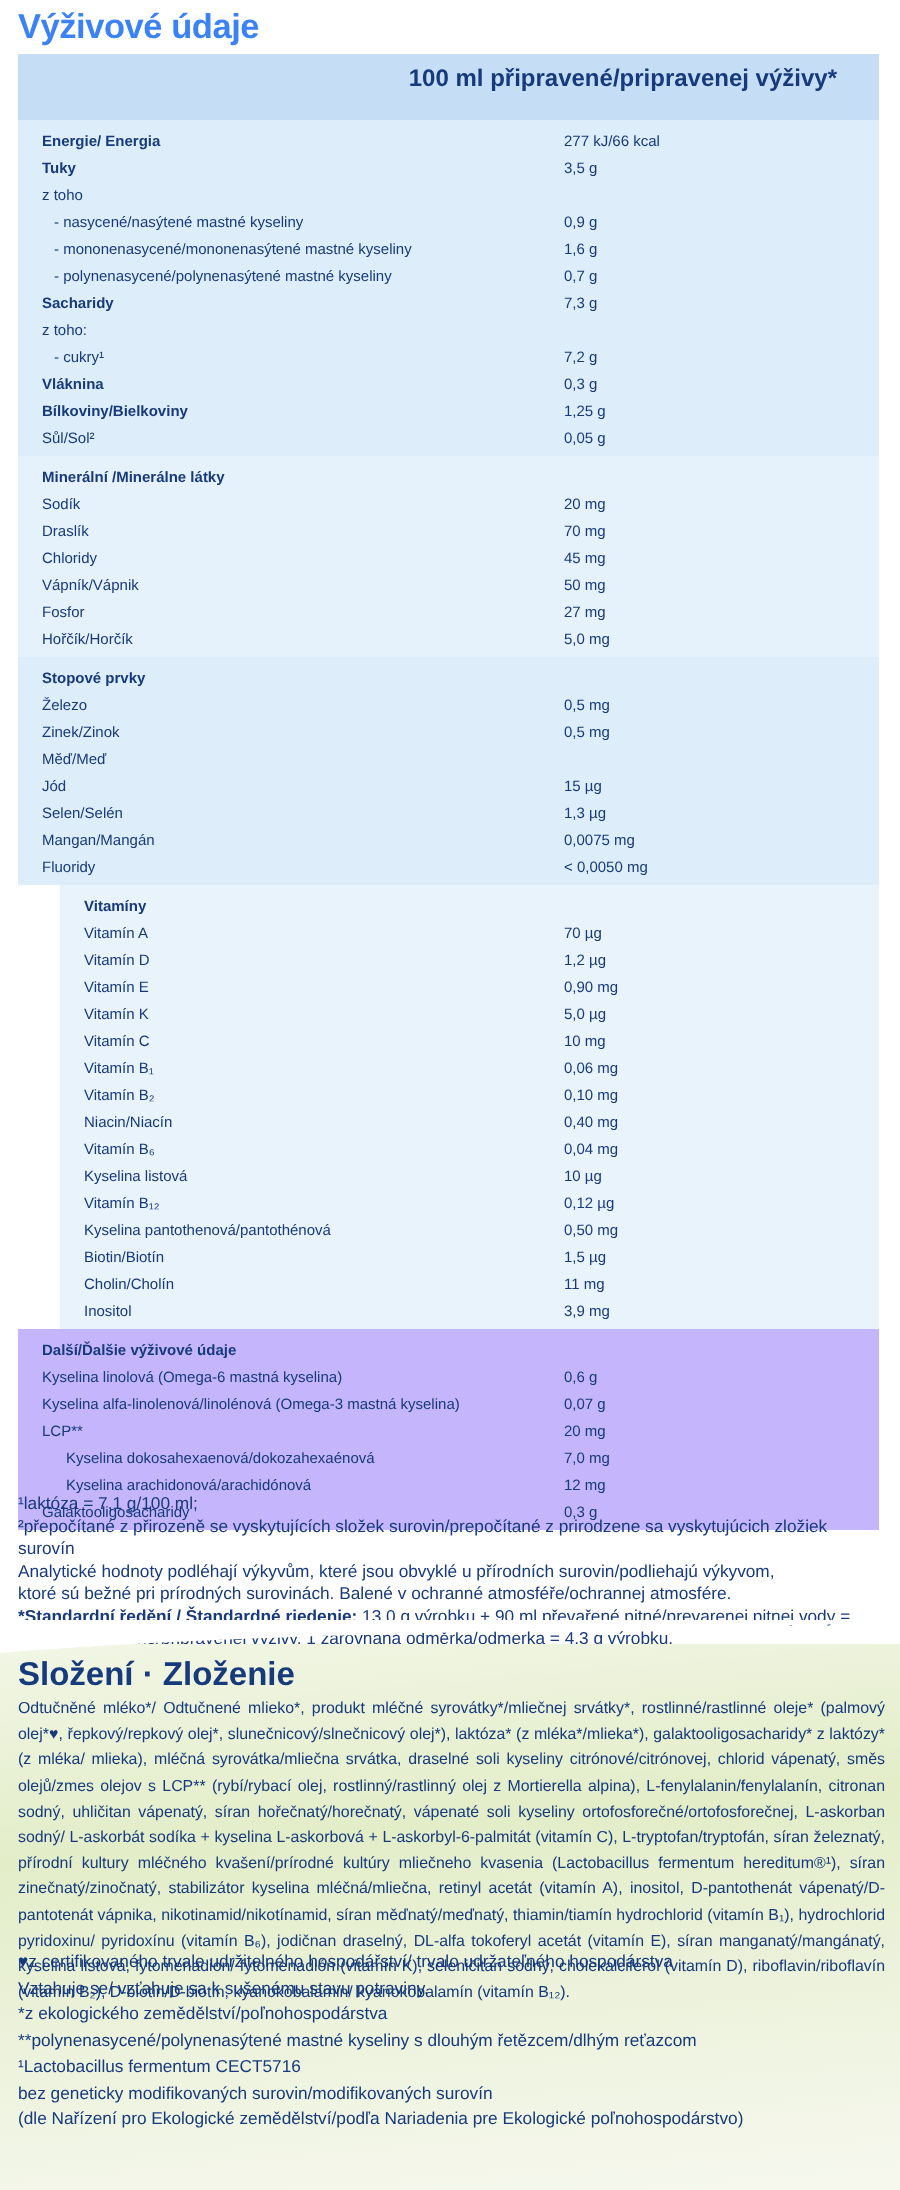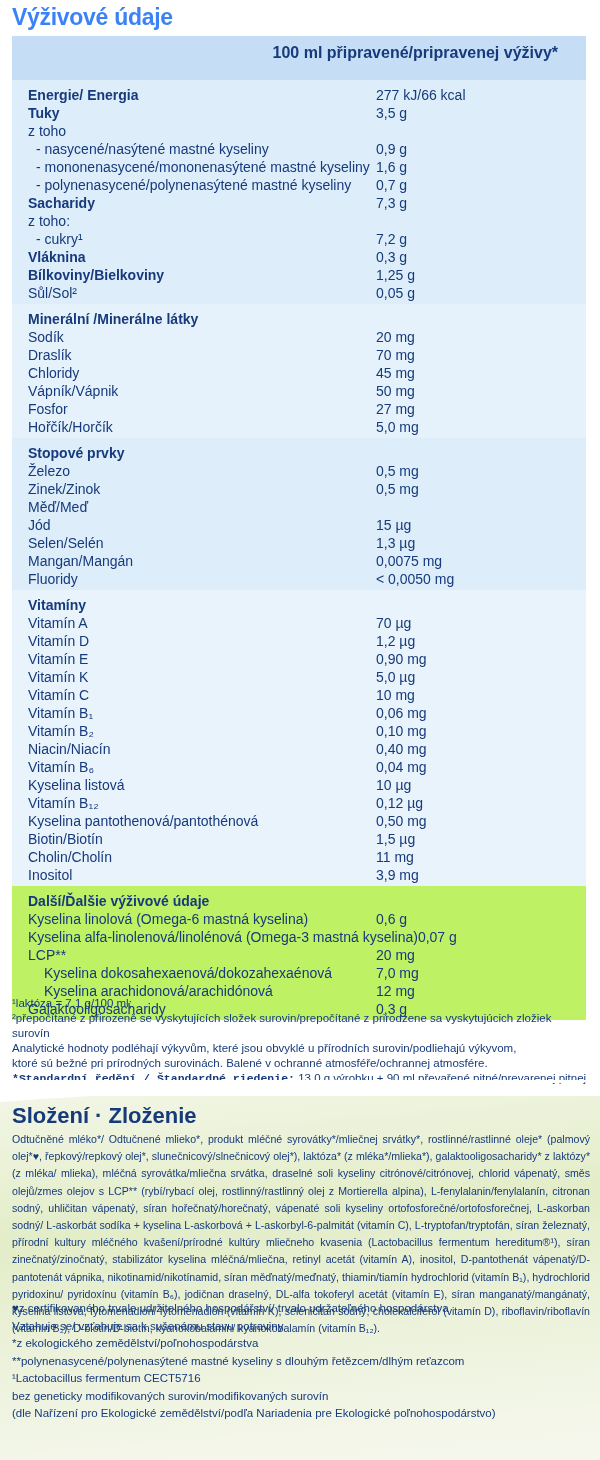--- a/index.html
+++ b/index.html
@@ -6,30 +6,30 @@
   html, body { width:600px; height:1460px; background:#ffffff; overflow:hidden; }
   body { font-family: "Liberation Sans", sans-serif; color:#163a7c; position:relative; }
   .title { position:absolute; left:12px; top:4px; font-size:23px; font-weight:bold; color:#3b82f6; letter-spacing:-0.3px; }
   .table-header { position:absolute; left:12px; top:36px; width:574px; height:49px; background:#c6def5; }
   .table-header .col { position:absolute; right:28px; top:8px; font-size:16px; font-weight:bold; color:#163a7c; }
   .table { position:absolute; left:12px; top:80px; width:574px; }
   .section { padding:6px 0 2px 16px; }
   .section.s0 { background:#ddeefa; }
   .section.s1 { background:#e6f2fb; }
   .section.s2 { background:#ddeefa; }
-  .section.s3 { background:#e8f3fc; }
-  .section.s4 { background:#bef264; }
-  .row { display:flex; height:18px; line-height:18px; font-size:14px;justify-content:flex-end; }
+  .section.s3 { background:#e8f3fc;margin-left:28px; }
+  .section.s4 { background:#c4b5fd; }
+  .row { display:flex; height:18px; line-height:18px; font-size:10px;justify-content:flex-end; }
   .row .lbl { flex:1; white-space:nowrap; }
   .row .val { width:210px; white-space:nowrap; text-align:left; }
   .row.bold .lbl { font-weight:bold; }
   .row.ind1 .lbl { padding-left:8px; }
   .row.ind2 .lbl { padding-left:16px; }
   .notes { position:absolute; left:12px; top:996px; width:580px; font-size:11.5px; line-height:15px; color:#163a7c; }
-  .notes .b { font-weight:bold;font-family:Liberation Mono, monospace; }
+  .notes .b { font-weight:bold; }
   .comp { position:absolute; left:0; top:1096px; width:600px; height:364px;
           background: linear-gradient(175deg, #f2f6e6 0%, #e3edc8 35%, #eef3df 70%, #f6f8ee 100%); }
   .comp-wave { position:absolute; left:0; top:1080px; width:600px; height:40px; }
   .comp-title { position:absolute; left:12px; top:1103px; font-size:22px; font-weight:bold; color:#163a7c; }
   .comp-text { position:absolute; left:12px; top:1131px; width:578px; font-size:10.6px; line-height:17.2px; text-align:justify; color:#163a7c; }
   .comp-text b { font-weight:normal; }
   .comp-notes { position:absolute; left:12px; top:1300px; width:580px; font-size:11.5px; line-height:17.5px; color:#163a7c; }
 </style>
 </head>
 <body>

